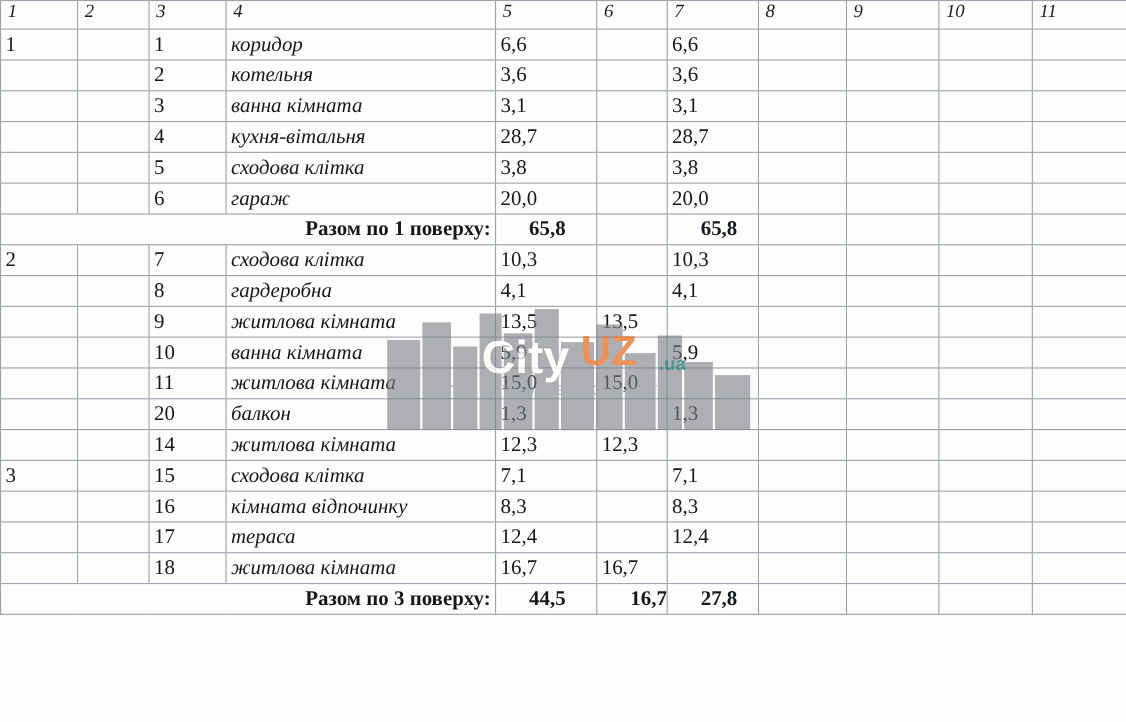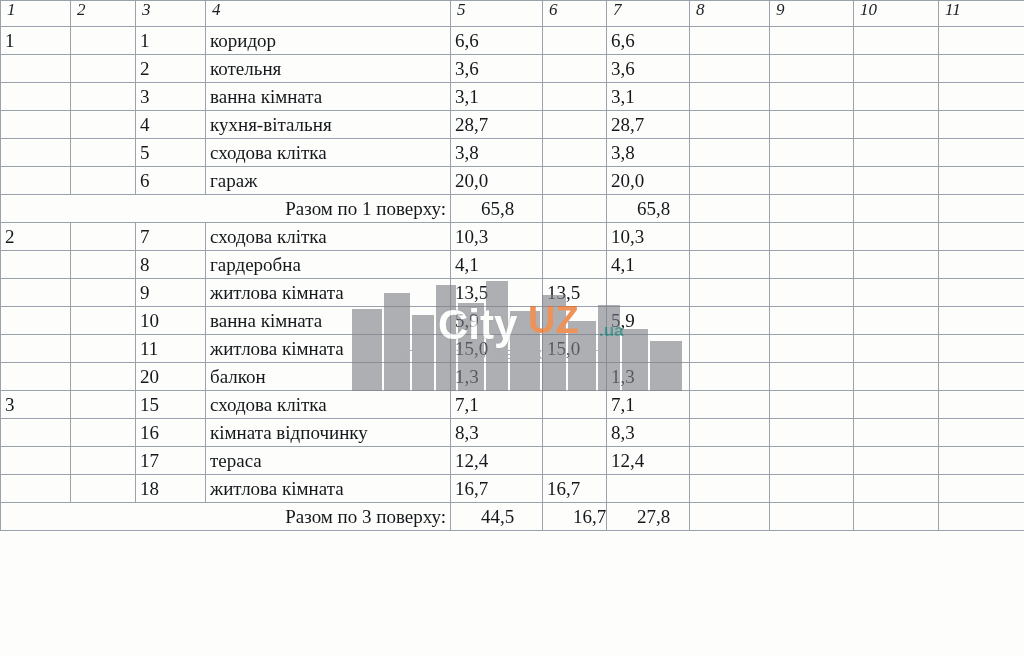--- a/index.html
+++ b/index.html
@@ -50,26 +50,26 @@
   tr.hdr td {
     font-style: italic;
     font-size: 17px;
     height: 26px;
     color: #1b1f24;
     padding-left: 6px;
     vertical-align: top;
     line-height: 1.05;
   }
   .num { padding-left: 8px; }
-  .name { padding-left: 10px; }
+  .name { padding-left: 10px; font-style: italic; }
   .val { padding-left: 8px; }
   .floor { padding-left: 6px; }
 
   tr.total td {
-    font-weight: normal;
+    font-weight: bold;
     padding-left: 30px;
   }
   td.total-label {
     text-align: right;
     font-weight: bold;
     padding-right: 6px;
   }
   
   #wm {
     position: absolute;
@@ -308,20 +308,33 @@
           <td class="name">балкон</td>
           <td class="val">1,3</td>
           <td class="val"></td>
           <td class="val">1,3</td>
           <td></td>
           <td></td>
           <td></td>
           <td></td>
         </tr>
         <tr>
+          <td class="floor"></td>
+          <td></td>
+          <td class="num">14</td>
+          <td class="name">житлова кімната</td>
+          <td class="val">12,3</td>
+          <td class="val">12,3</td>
+          <td class="val"></td>
+          <td></td>
+          <td></td>
+          <td></td>
+          <td></td>
+        </tr>
+        <tr>
           <td class="floor">3</td>
           <td></td>
           <td class="num">15</td>
           <td class="name">сходова клітка</td>
           <td class="val">7,1</td>
           <td class="val"></td>
           <td class="val">7,1</td>
           <td></td>
           <td></td>
           <td></td>

